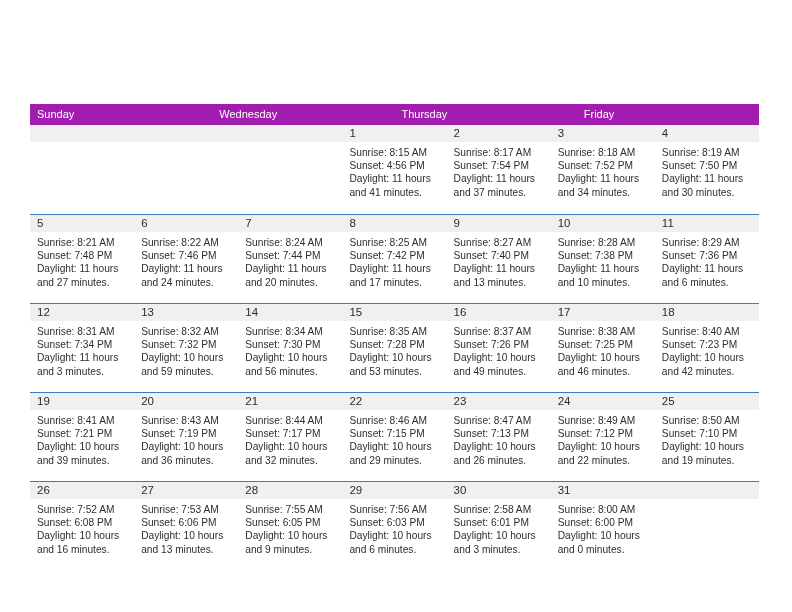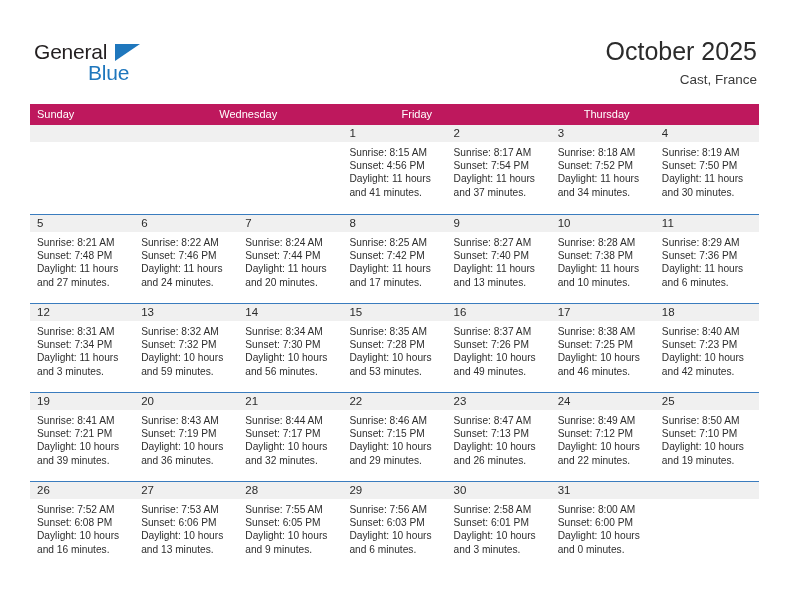--- a/index.html
+++ b/index.html
@@ -88,21 +88,21 @@
   
   .calendar {
     position: absolute;
     left: 30px;
     top: 104px;
     width: 729px;
   }
   .weekdays {
     display: flex;
     width: 100%;
-    background: #be185d;
+    background: #a21caf;
     height: 21px;
   }
   .weekday {
     flex: 1 1 0;
     color: #ffffff;
     font-size: 11px;
     line-height: 21px;
     padding-left: 7px;
     box-sizing: border-box;
     white-space: nowrap;
@@ -147,41 +147,27 @@
     line-height: 13.2px;
     color: #2e2e2e;
     white-space: nowrap;
   }
 </style>
 </head>
 <body>
 
 <div class="page">
 
-  <div class="top-bar">
-
-    <div class="logo">
-      <span class="logo-general">General</span>
-      <span class="logo-tri"></span>
-      <span class="logo-blue">Blue</span>
-    </div>
-
-    <div class="title-block">
-      <h1 class="cal-title">October 2025</h1>
-      <div class="cal-subtitle">Cast, France</div>
-    </div>
-
-  </div>
 
   <div class="calendar">
     <div class="weekdays">
         <div class="weekday">Sunday</div>
         <div class="weekday">Wednesday</div>
+        <div class="weekday">Thursday</div>
         <div class="weekday">Friday</div>
-        <div class="weekday">Thursday</div>
       </div>
     <div id="weeks-container">
         <div class="week-row">
           <div class="day-cell empty">
             <div class="day-head"></div>
           </div>
           <div class="day-cell empty">
             <div class="day-head"></div>
           </div>
           <div class="day-cell empty">

